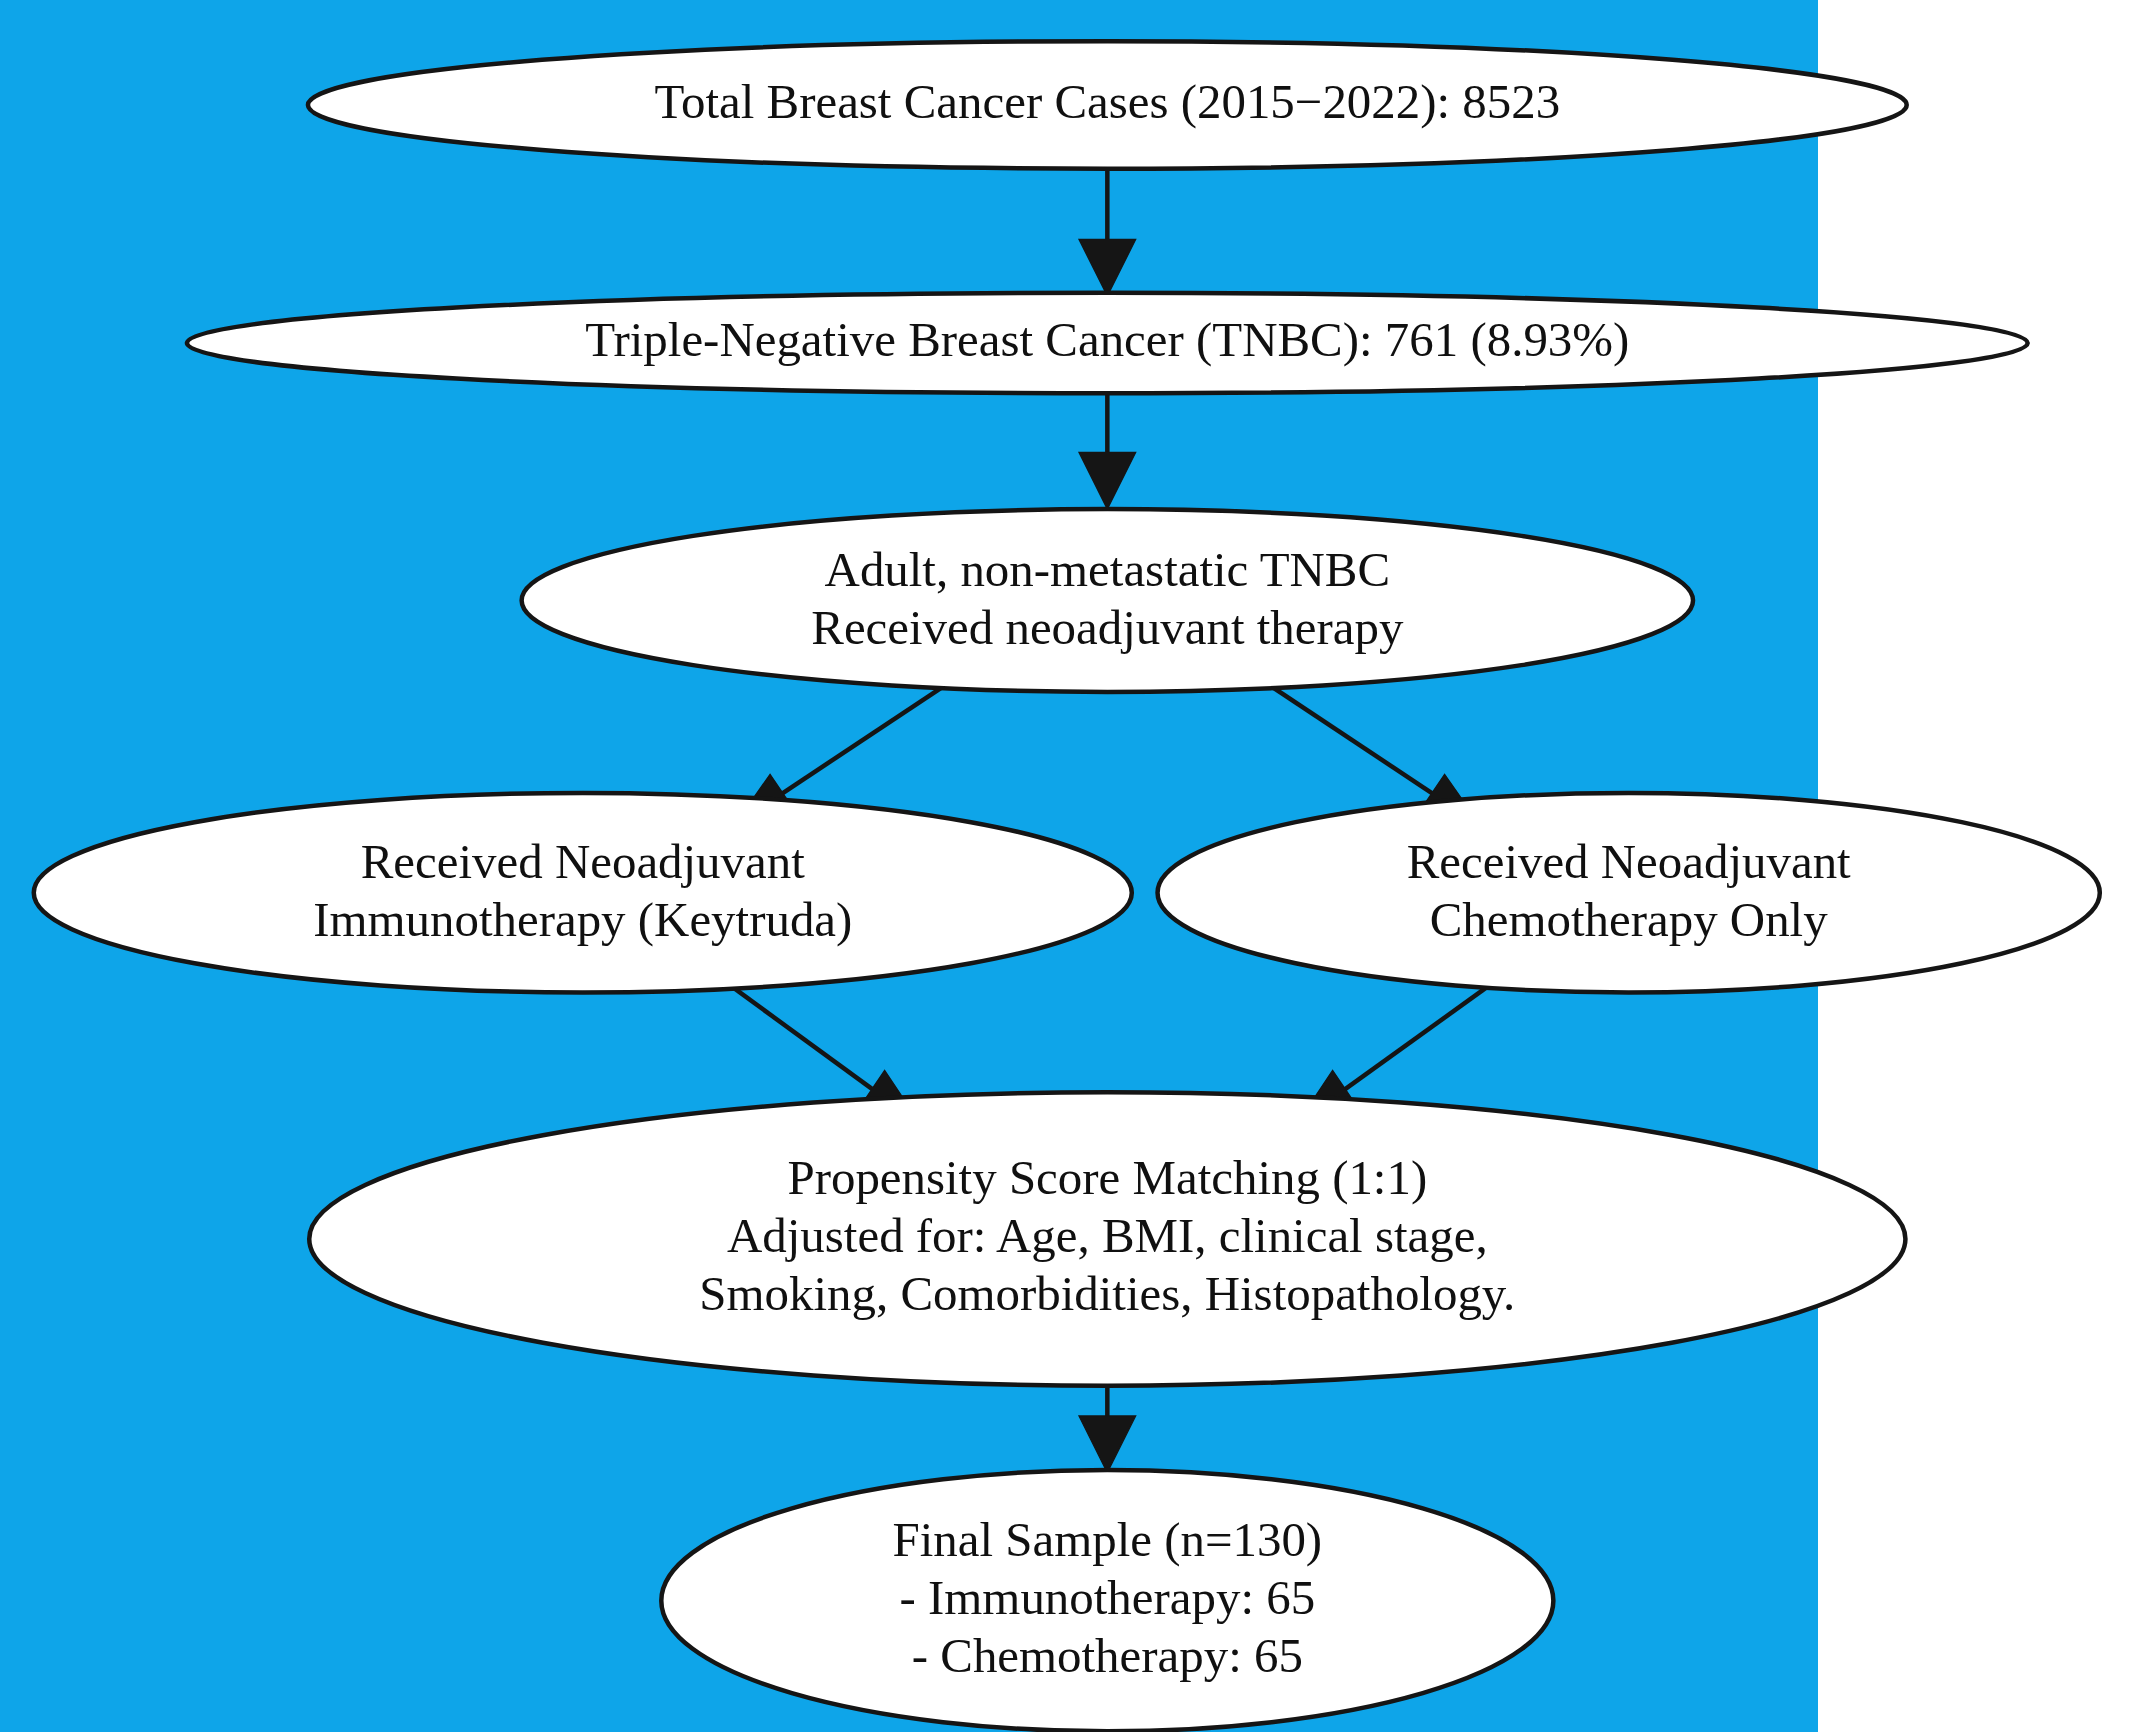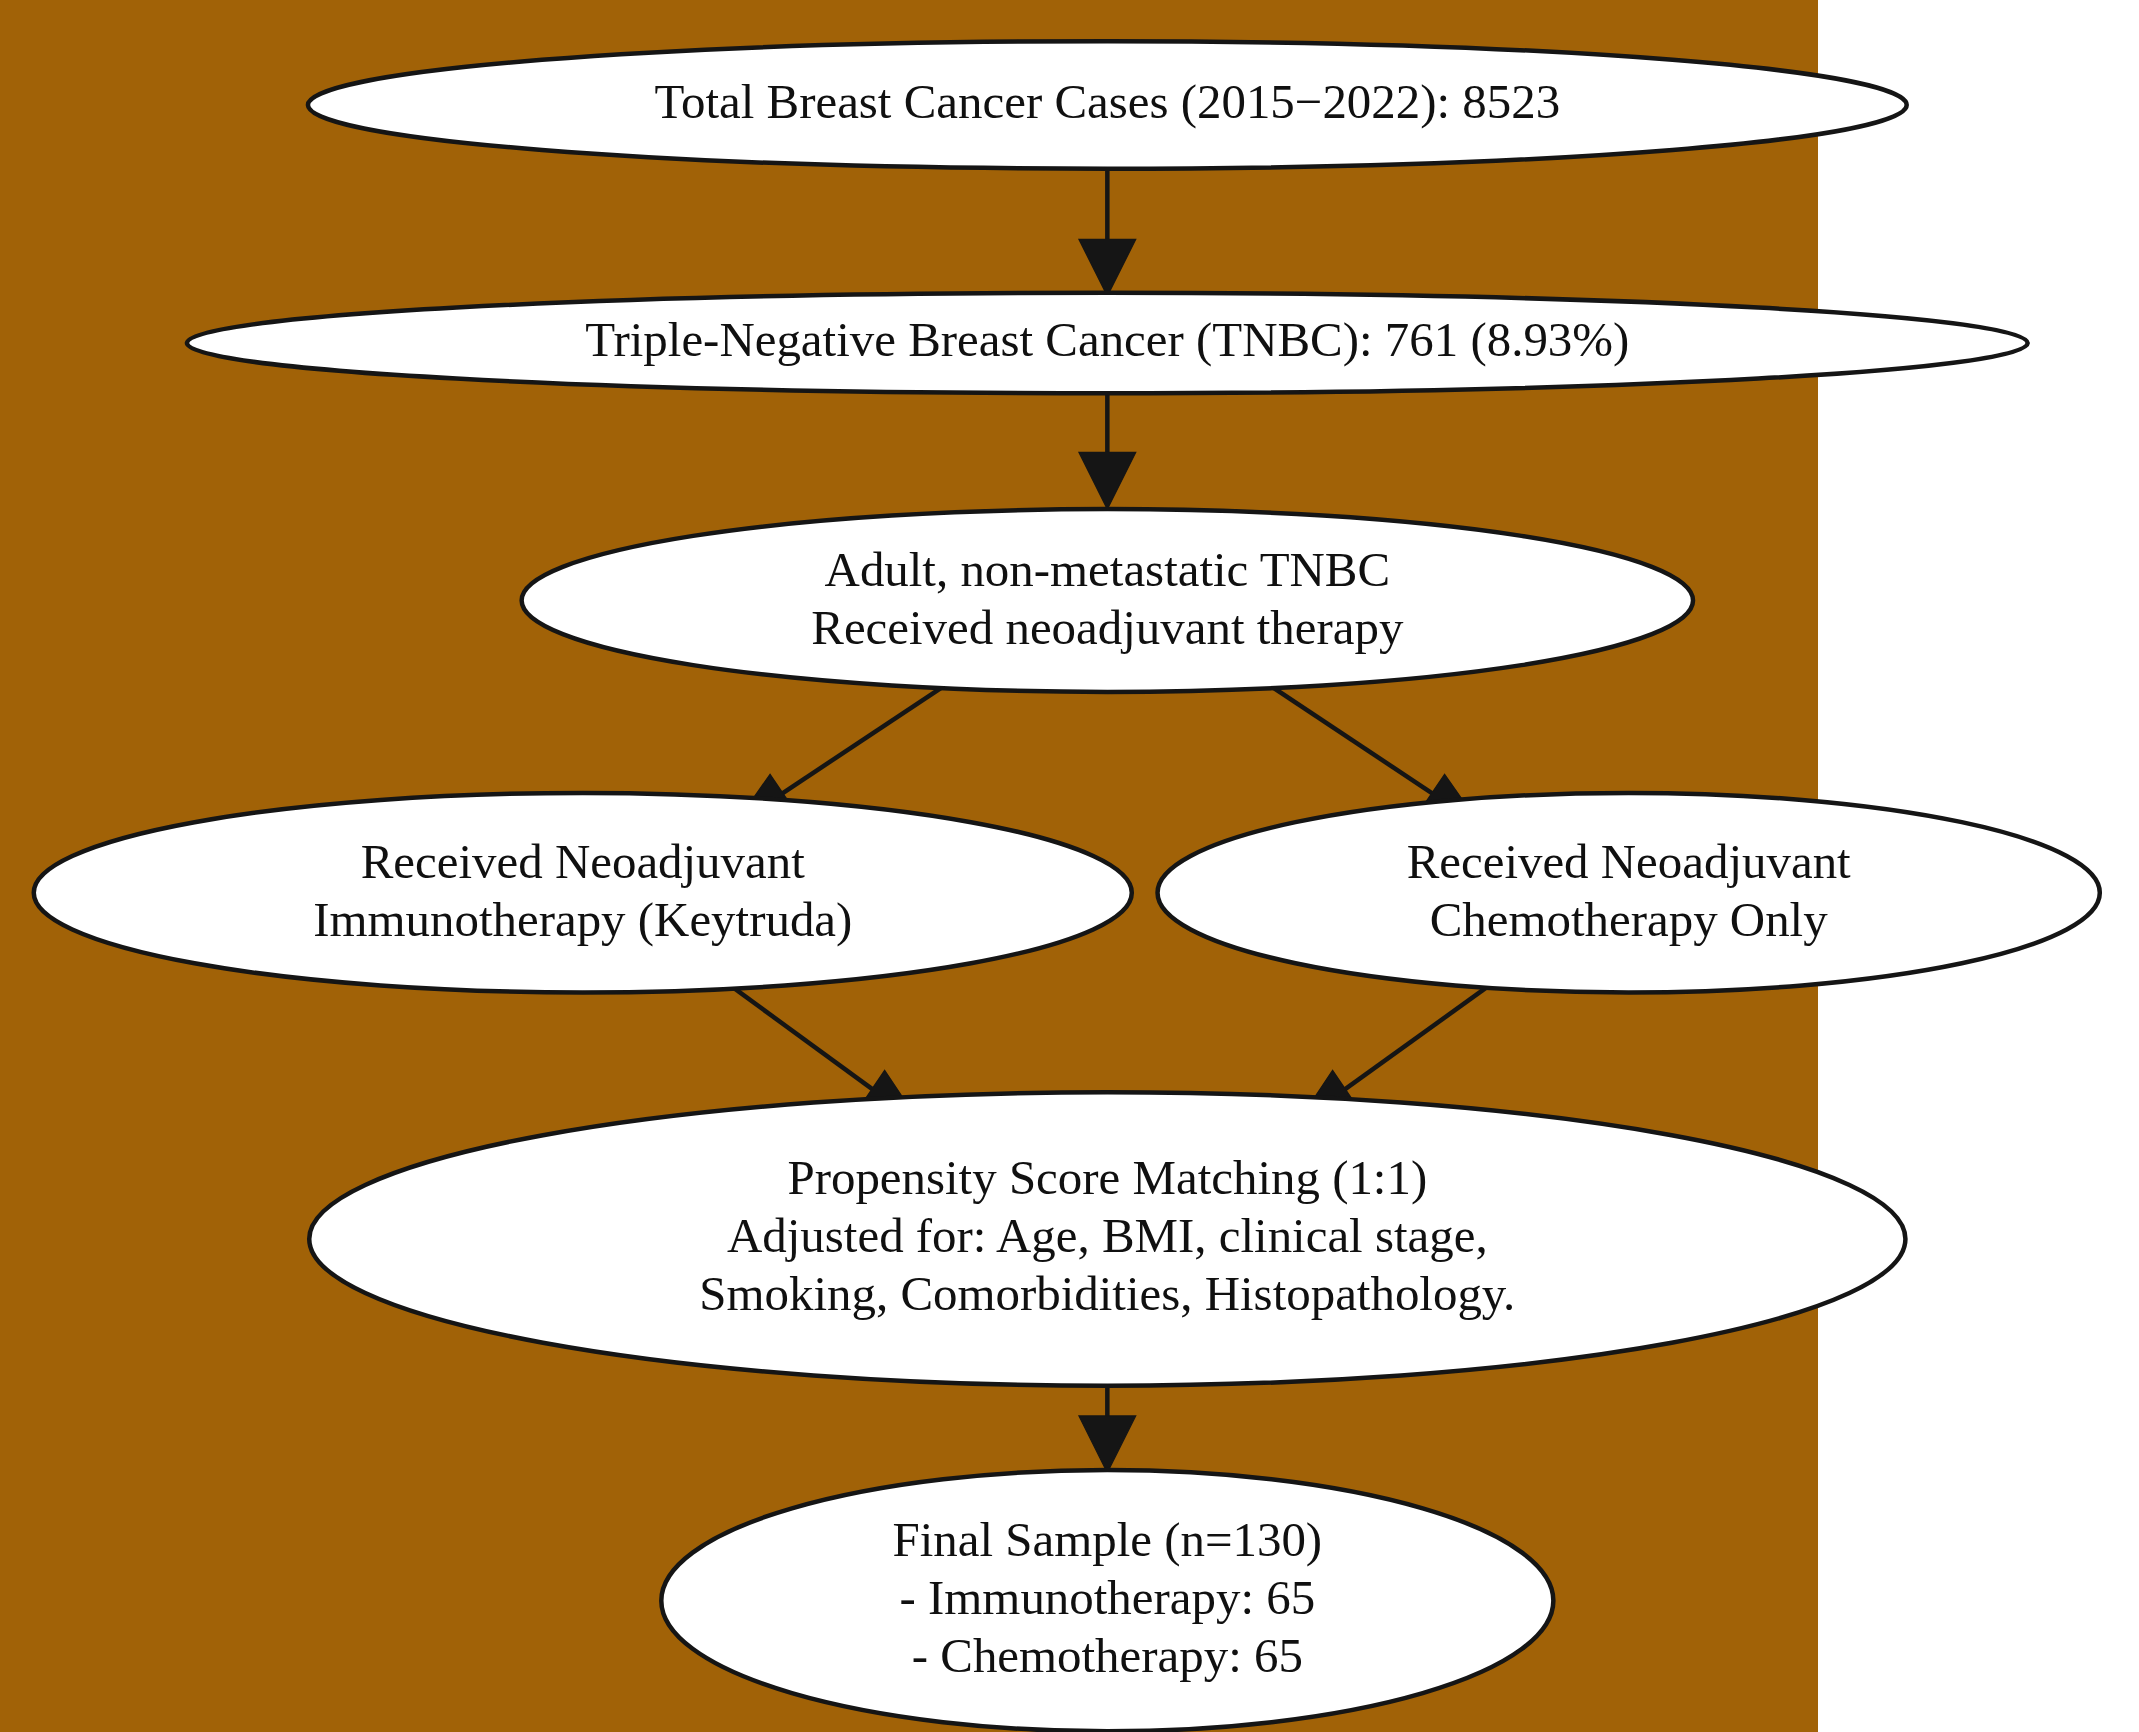--- a/index.html
+++ b/index.html
@@ -11,21 +11,21 @@
   body {
     width: 2140px;
     height: 1732px;
     overflow: hidden;
     font-family: "Liberation Serif", "DejaVu Serif", serif;
   }
   #flowchart-root {
     position: relative;
     width: 1818px;
     height: 1732px;
-    background: #a16207;
+    background: #0ea5e9;
   }
   svg#flow-svg {
     display: block;
     width: 2140px;
     height: 1732px;
   }
   .node-ellipse {
     fill: #ffffff;
     stroke: #151515;
     stroke-width: 7;

